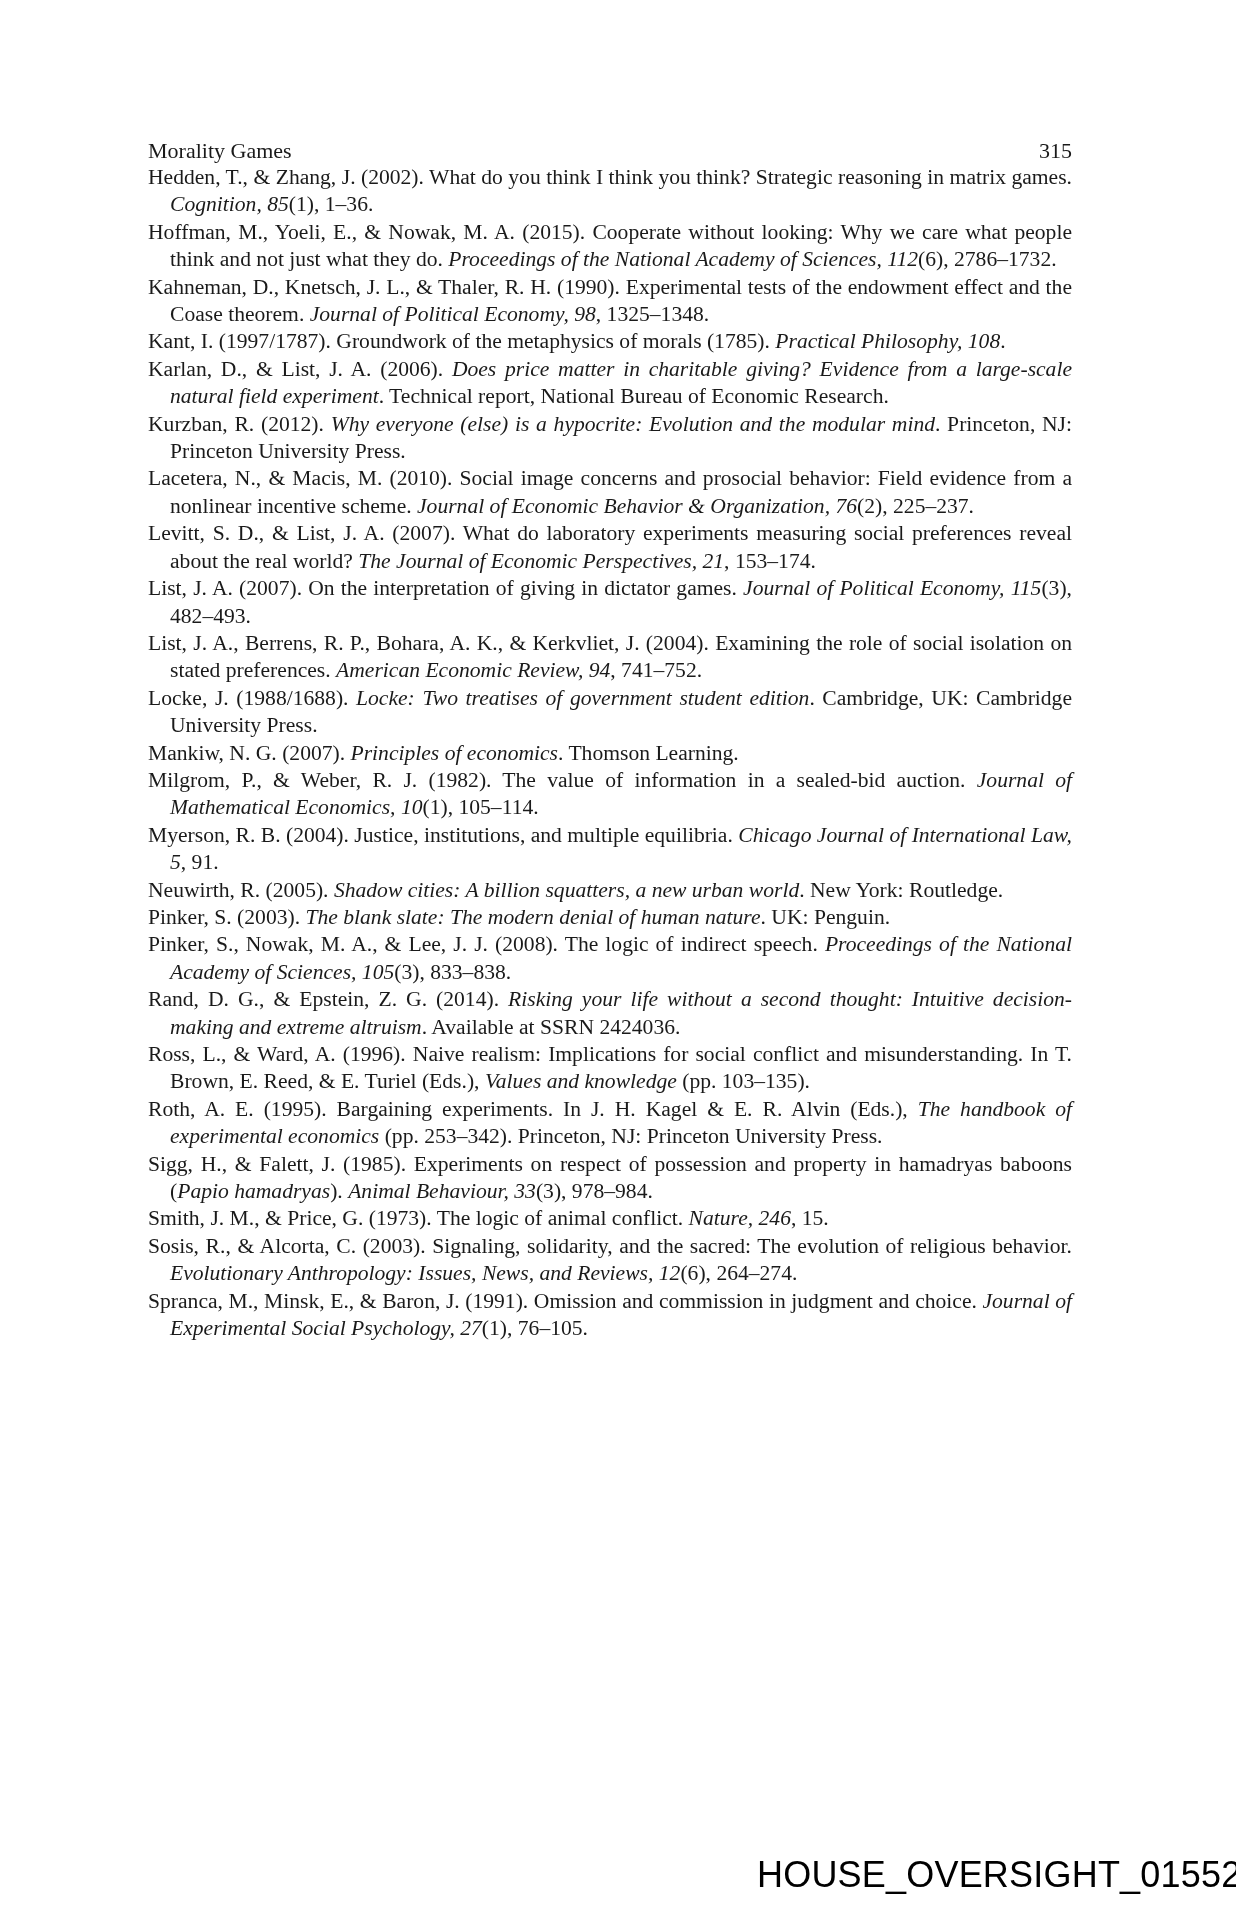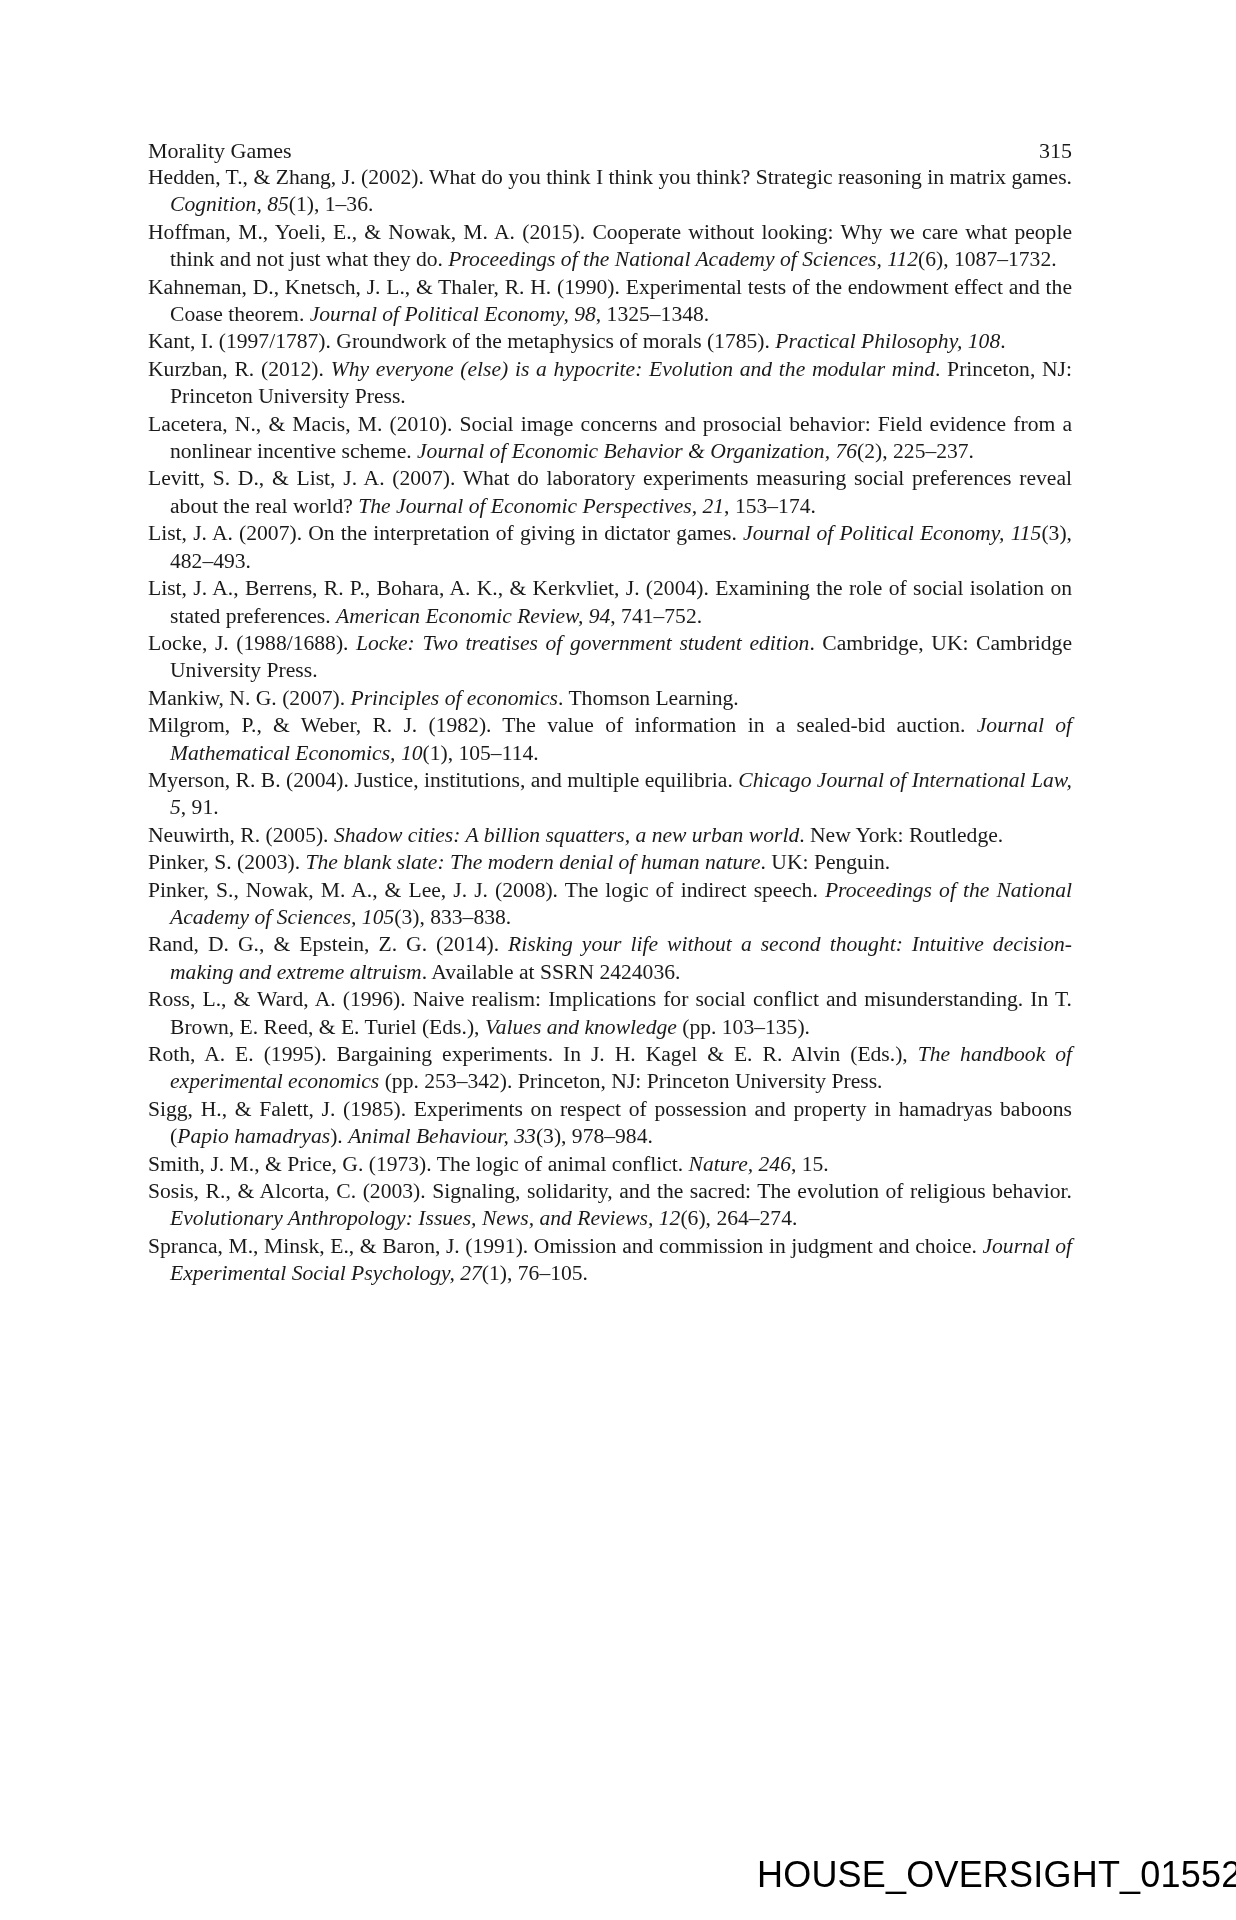--- a/index.html
+++ b/index.html
@@ -17,23 +17,24 @@
 </head>
 <body>
 
 <div class="running-head">
   <span>Morality Games</span>
   <span>315</span>
 </div>
 
 <div class="refs" id="refs">
     <p class="ref"><span>Hedden, T., &amp; Zhang, J. (2002). What do you think I think you think? Strategic reasoning in matrix games. </span><i>Cognition, 85</i><span>(1), 1–36.</span></p>
-    <p class="ref"><span>Hoffman, M., Yoeli, E., &amp; Nowak, M. A. (2015). Cooperate without looking: Why we care what people think and not just what they do. </span><i>Proceedings of the National Academy of Sciences, 112</i><span>(6), 1087–1732.</span></p>
+    <p class="ref"><span>Hoffman, M., Yoeli, E., &amp; Nowak, M. A. (2015). Cooperate without looking: Why we care what people think and not just what they do. </span><i>Proceedings of the National Academy of Sciences, 112</i><span>(6), 2786–1732.</span></p>
     <p class="ref"><span>Kahneman, D., Knetsch, J. L., &amp; Thaler, R. H. (1990). Experimental tests of the endowment effect and the Coase theorem. </span><i>Journal of Political Economy, 98</i><span>, 1325–1348.</span></p>
     <p class="ref"><span>Kant, I. (1997/1787). Groundwork of the metaphysics of morals (1785). </span><i>Practical Philosophy, 108</i><span>.</span></p>
+    <p class="ref"><span>Karlan, D., &amp; List, J. A. (2006). </span><i>Does price matter in charitable giving? Evidence from a large-scale natural field experiment</i><span>. Technical report, National Bureau of Economic Research.</span></p>
     <p class="ref"><span>Kurzban, R. (2012). </span><i>Why everyone (else) is a hypocrite: Evolution and the modular mind</i><span>. Princeton, NJ: Princeton University Press.</span></p>
     <p class="ref"><span>Lacetera, N., &amp; Macis, M. (2010). Social image concerns and prosocial behavior: Field evidence from a nonlinear incentive scheme. </span><i>Journal of Economic Behavior &amp; Organization, 76</i><span>(2), 225–237.</span></p>
     <p class="ref"><span>Levitt, S. D., &amp; List, J. A. (2007). What do laboratory experiments measuring social preferences reveal about the real world? </span><i>The Journal of Economic Perspectives, 21</i><span>, 153–174.</span></p>
     <p class="ref"><span>List, J. A. (2007). On the interpretation of giving in dictator games. </span><i>Journal of Political Economy, 115</i><span>(3), 482–493.</span></p>
     <p class="ref"><span>List, J. A., Berrens, R. P., Bohara, A. K., &amp; Kerkvliet, J. (2004). Examining the role of social isolation on stated preferences. </span><i>American Economic Review, 94</i><span>, 741–752.</span></p>
     <p class="ref"><span>Locke, J. (1988/1688). </span><i>Locke: Two treatises of government student edition</i><span>. Cambridge, UK: Cambridge University Press.</span></p>
     <p class="ref"><span>Mankiw, N. G. (2007). </span><i>Principles of economics</i><span>. Thomson Learning.</span></p>
     <p class="ref"><span>Milgrom, P., &amp; Weber, R. J. (1982). The value of information in a sealed-bid auction. </span><i>Journal of Mathematical Economics, 10</i><span>(1), 105–114.</span></p>
     <p class="ref"><span>Myerson, R. B. (2004). Justice, institutions, and multiple equilibria. </span><i>Chicago Journal of International Law, 5</i><span>, 91.</span></p>
     <p class="ref"><span>Neuwirth, R. (2005). </span><i>Shadow cities: A billion squatters, a new urban world</i><span>. New York: Routledge.</span></p>

